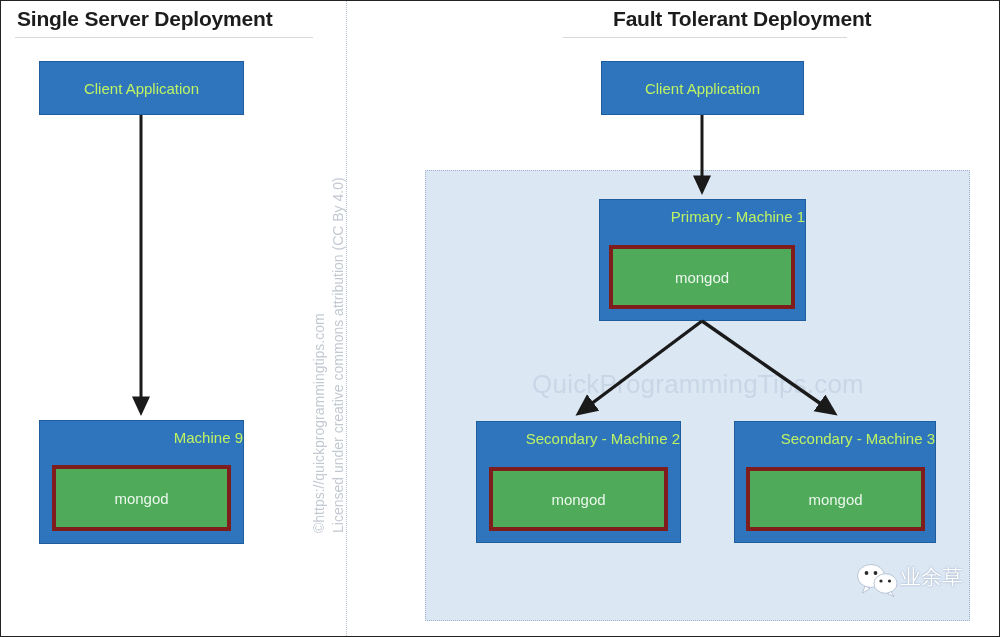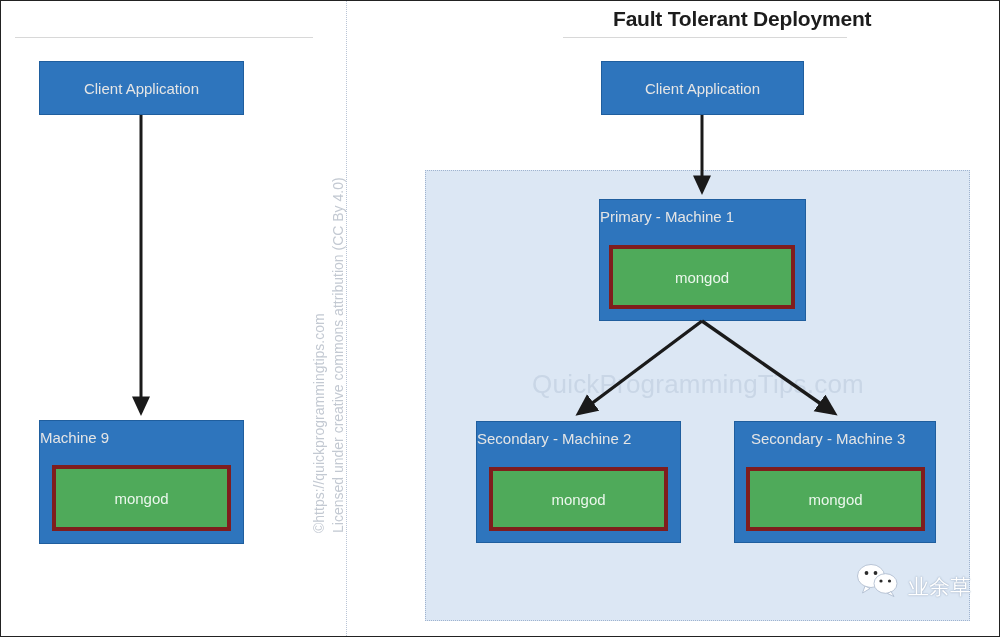--- a/index.html
+++ b/index.html
@@ -52,22 +52,22 @@
   .blue-box {
     position: absolute;
     background: #2e75bd;
     border: 1px solid #1f5e9e;
     box-sizing: border-box;
   }
   .blue-box .box-label {
     position: absolute;
     left: 0;
     right: 0;
-    text-align: left;
-    color: #e5e5e5;
+    text-align: right;
+    color: #bef264;
     font-size: 15px;
     white-space: nowrap;
   }
   .green-box {
     position: absolute;
     background: #4faa5a;
     border: 4px solid #7f1d1d;
     box-sizing: border-box;
     display: flex;
     align-items: center;
@@ -166,35 +166,35 @@
     height: 637px;
     pointer-events: none;
   }
 
   
   #wechat-badge {
     position: absolute;
     left: 855px;
     top: 562px;
     display: flex;
-    align-items: flex-end;
-    gap: 8px;
+    align-items: flex-start;
   }
   #wechat-text {
     font-size: 21px;
     color: #ffffff;
     text-shadow: 0 0 1px #9fb0c6, 0 0 2px #9fb0c6;
     white-space: nowrap;
   }
 </style>
 </head>
 <body>
 
 <div id="stage">
 
+  <div id="title-left" class="panel-title">Single Server Deployment</div>
   <div id="rule-left" class="title-rule"></div>
 
   <div id="client-left" class="blue-box client-box">
     <span class="box-label">Client Application</span>
   </div>
 
   <div id="machine1-left" class="blue-box">
     <span id="machine1-label" class="box-label">Machine 9</span>
   </div>
   <div id="mongod-left" class="green-box">

